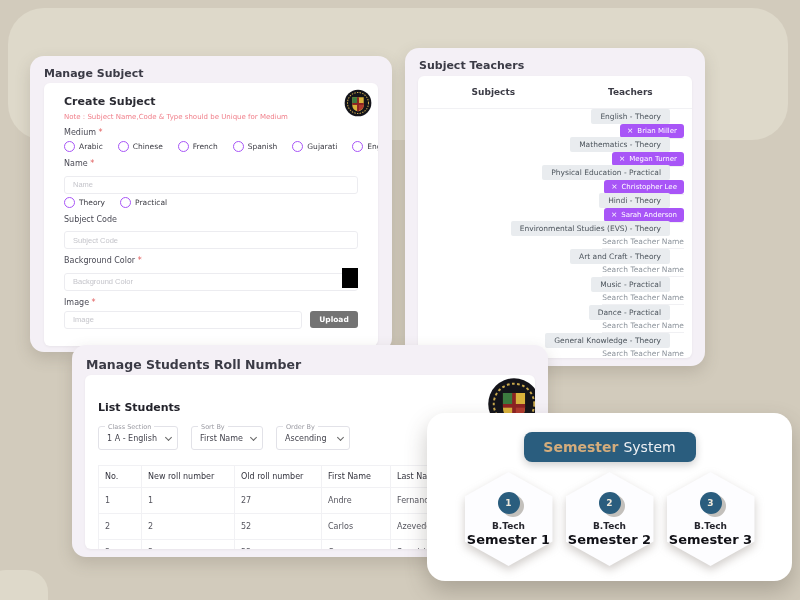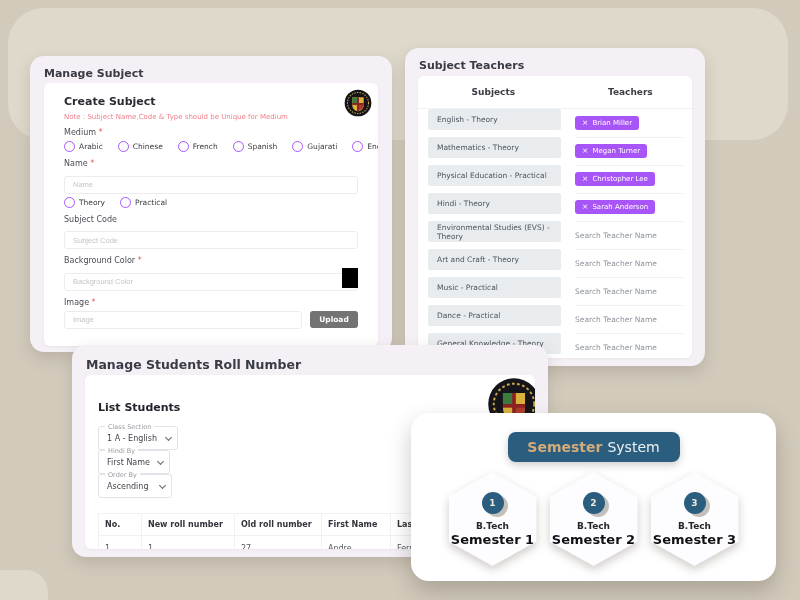--- a/index.html
+++ b/index.html
@@ -35,43 +35,43 @@
   .upload-btn{width:48px;flex:0 0 48px;}
   .logo-sm{position:absolute;top:6px;right:6px;width:28px;height:28px;}
   .logo-lg{position:absolute;top:2px;right:-6px;width:54px;height:54px;}
 
   
   #panel-teachers{left:405px;top:48px;width:300px;height:318px;z-index:1;}
   #teachers-card{left:13px;top:28px;right:13px;bottom:8px;overflow:hidden;}
   .st-header{display:flex;height:32px;align-items:center;border-bottom:1px solid #f1f1f4;font-size:9px;font-weight:bold;color:#3c3c46;}
   .st-header .c1{flex:0 0 55%;text-align:center;}
   .st-header .c2{flex:1;text-align:center;}
-  .st-row{display:flex;height:28px;align-items:flex-start;padding:0 8px 0 10px;}
+  .st-row{display:flex;height:28px;align-items:flex-end;padding:0 8px 0 10px;flex-direction:column;}
   .subject-pill{flex:0 0 52%;background:#e9ecef;border-radius:2px;height:21px;display:flex;align-items:center;padding:0 9px;font-size:7.5px;color:#4c545c;margin-right:14px;box-sizing:border-box;}
   .teacher-cell{flex:1;height:100%;display:flex;align-items:center;border-bottom:1px solid #f0f0f3;}
   .teacher-tag{background:#a855f7;color:#fff;font-size:7px;padding:3px 7px;border-radius:3px;display:flex;gap:4px;align-items:center;cursor:pointer;}
   .tag-close{font-size:7.5px;line-height:1;}
   .teacher-search{font-size:7.5px;color:#8d949c;}
 
   
   #panel-students{left:72px;top:345px;width:476px;height:212px;z-index:2;}
   #panel-students .panel-title{font-size:12.5px;padding:12px 14px 6px;}
   #students-card{left:13px;top:30px;right:13px;bottom:8px;padding:21px 13px;overflow:hidden;}
   .list-heading{font-size:11px;font-weight:bold;color:#23232b;margin:5px 0 12px;}
-  .filters{display:flex;flex-direction:column;}
+  .filters{display:flex;gap:13px;}
   .filter-box{position:relative;border:1px solid #e2e2e8;border-radius:3px;height:24px;display:flex;align-items:center;padding:0 16px 0 8px;font-size:8px;color:#44444e;box-sizing:border-box;cursor:pointer;background:#fff;}
   .filter-label{position:absolute;top:-4px;left:6px;font-size:6.5px;color:#9a9aa2;background:#fff;padding:0 3px;white-space:nowrap;}
   .chev{position:absolute;right:6px;top:8px;width:4px;height:4px;border-right:1.2px solid #666;border-bottom:1.2px solid #666;transform:rotate(45deg);}
   .stu-table{width:100%;border-collapse:collapse;margin-top:15px;}
   .stu-table th,.stu-table td{border:1px solid #f1f1f4;font-size:8px;padding:0 6px;text-align:left;white-space:nowrap;overflow:hidden;}
-  .stu-table th{color:#33333d;font-weight:bold;height:21px;margin-left:34px;}
+  .stu-table th{color:#33333d;font-weight:normal;height:21px;margin-left:34px;}
   .stu-table td{color:#55555e;height:25px;}
 
   
-  #panel-semester{position:absolute;left:411px;top:413px;width:365px;height:168px;background:#fff;border-radius:18px;box-shadow:0 10px 22px rgba(70,60,50,.28);z-index:3;}
+  #panel-semester{position:absolute;left:427px;top:413px;width:365px;height:168px;background:#fff;border-radius:18px;box-shadow:0 10px 22px rgba(70,60,50,.28);z-index:3;}
   .sem-header{margin:19px auto 0;width:172px;height:30px;background:#2a5d7e;border-radius:8px;display:flex;align-items:center;justify-content:center;font-size:14px;box-shadow:0 3px 8px rgba(0,0,0,.20);cursor:pointer;}
   .sem-bold{color:#d3ac7c;font-weight:bold;margin-right:5px;}
   .sem-light{color:#eef1f4;}
   .hex-row{display:flex;justify-content:center;gap:13px;margin-top:10px;}
   .hex-wrap{filter:drop-shadow(0 4px 5px rgba(120,110,100,.35));cursor:pointer;}
   .hex{width:88px;height:94px;background:#fdfdff;clip-path:polygon(50% 0,100% 26%,100% 74%,50% 100%,0 74%,0 26%);display:flex;flex-direction:column;align-items:center;justify-content:center;}
   .badge{width:22px;height:22px;border-radius:50%;background:#2a5d7e;color:#efe8da;font-size:9px;font-weight:bold;display:flex;align-items:center;justify-content:center;box-shadow:4px 3px 0 rgba(125,118,106,.45);}
   .hex-program{font-size:9px;font-weight:bold;color:#26262e;margin-top:7px;}
   .hex-sem{font-size:13px;font-weight:bold;color:#101016;margin-top:1px;}
 </style>
@@ -248,21 +248,21 @@
       <rect x="13" y="22" width="18" height="3" fill="#8c2323"></rect>
     </svg>
     <div class="list-heading">List Students</div>
     <div class="filters" id="filters">
         <div class="filter-box" style="width: 80px;">
           <span class="filter-label">Class Section</span>
           <span>1 A - English</span>
           <span class="chev"></span>
         </div>
         <div class="filter-box" style="width: 72px;">
-          <span class="filter-label">Hindi By</span>
+          <span class="filter-label">Sort By</span>
           <span>First Name</span>
           <span class="chev"></span>
         </div>
         <div class="filter-box" style="width: 74px;">
           <span class="filter-label">Order By</span>
           <span>Ascending</span>
           <span class="chev"></span>
         </div>
       </div>
     <table class="stu-table">

